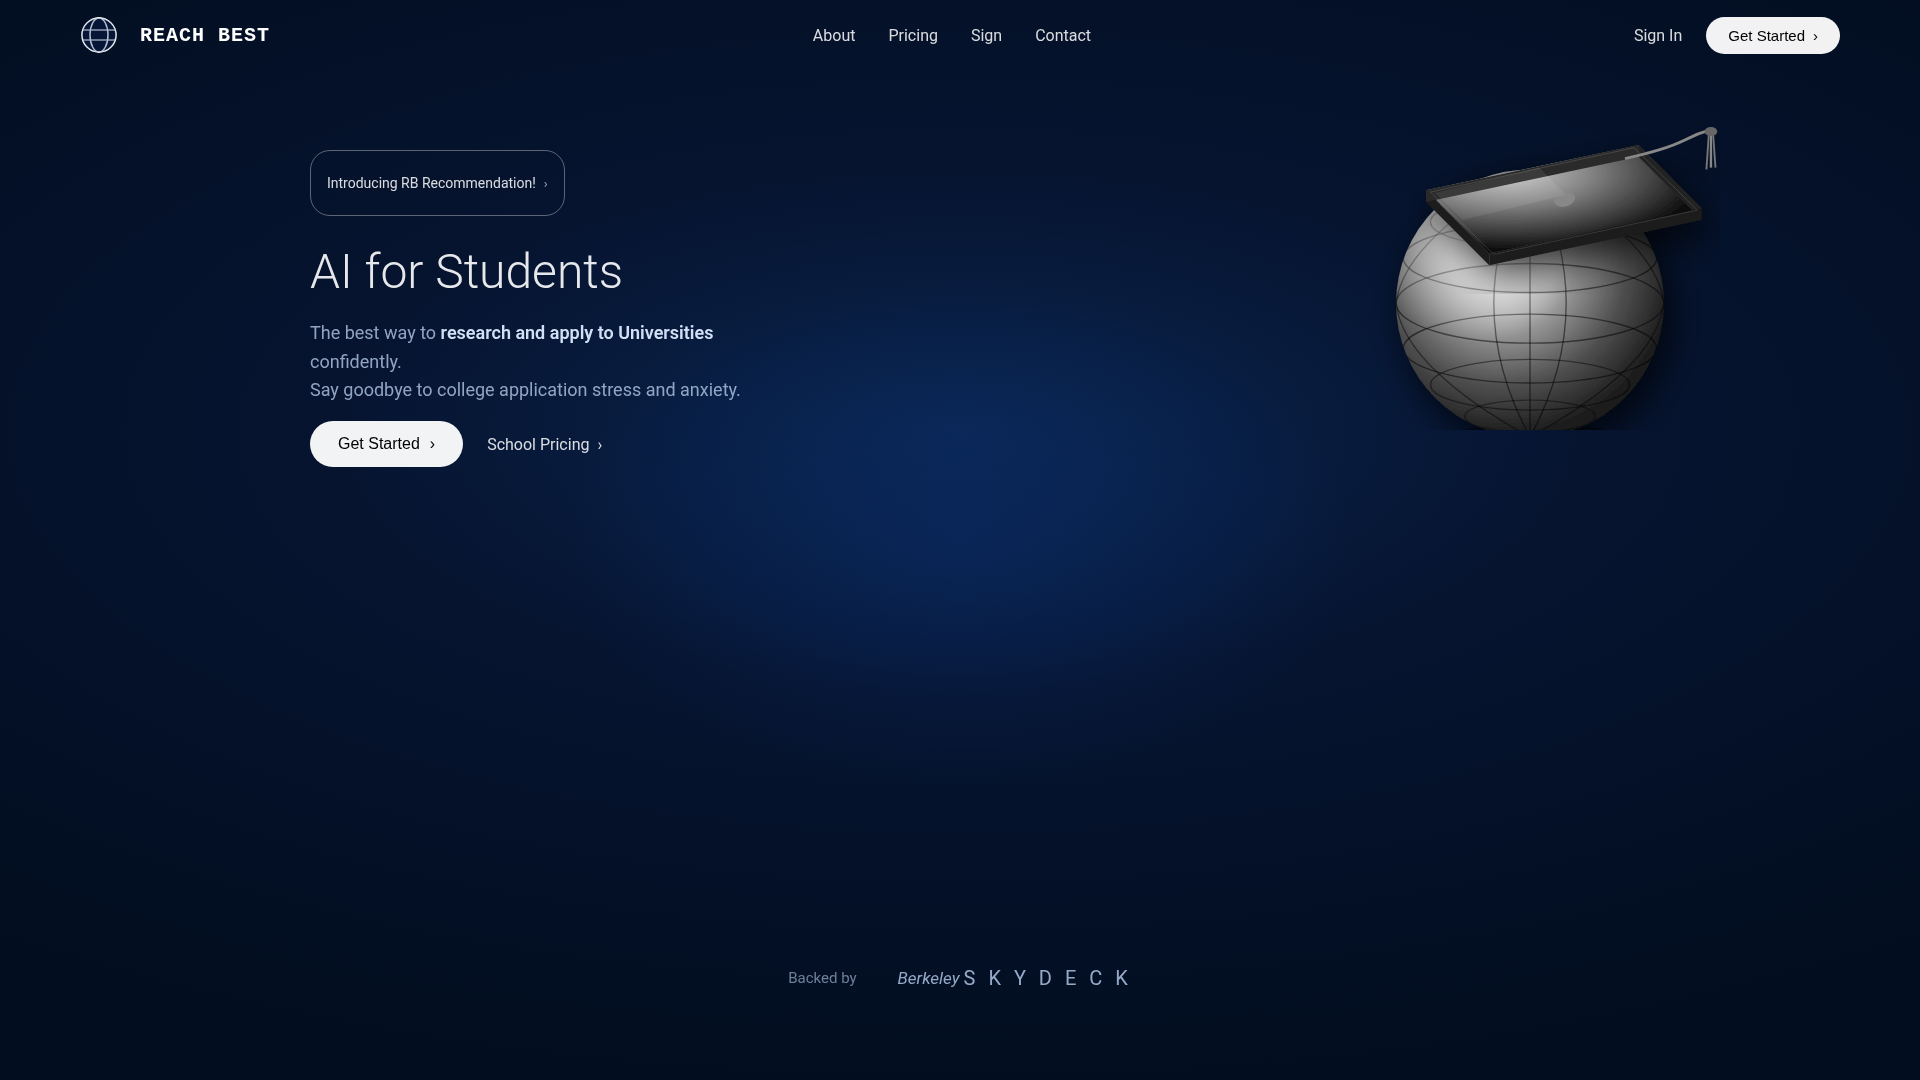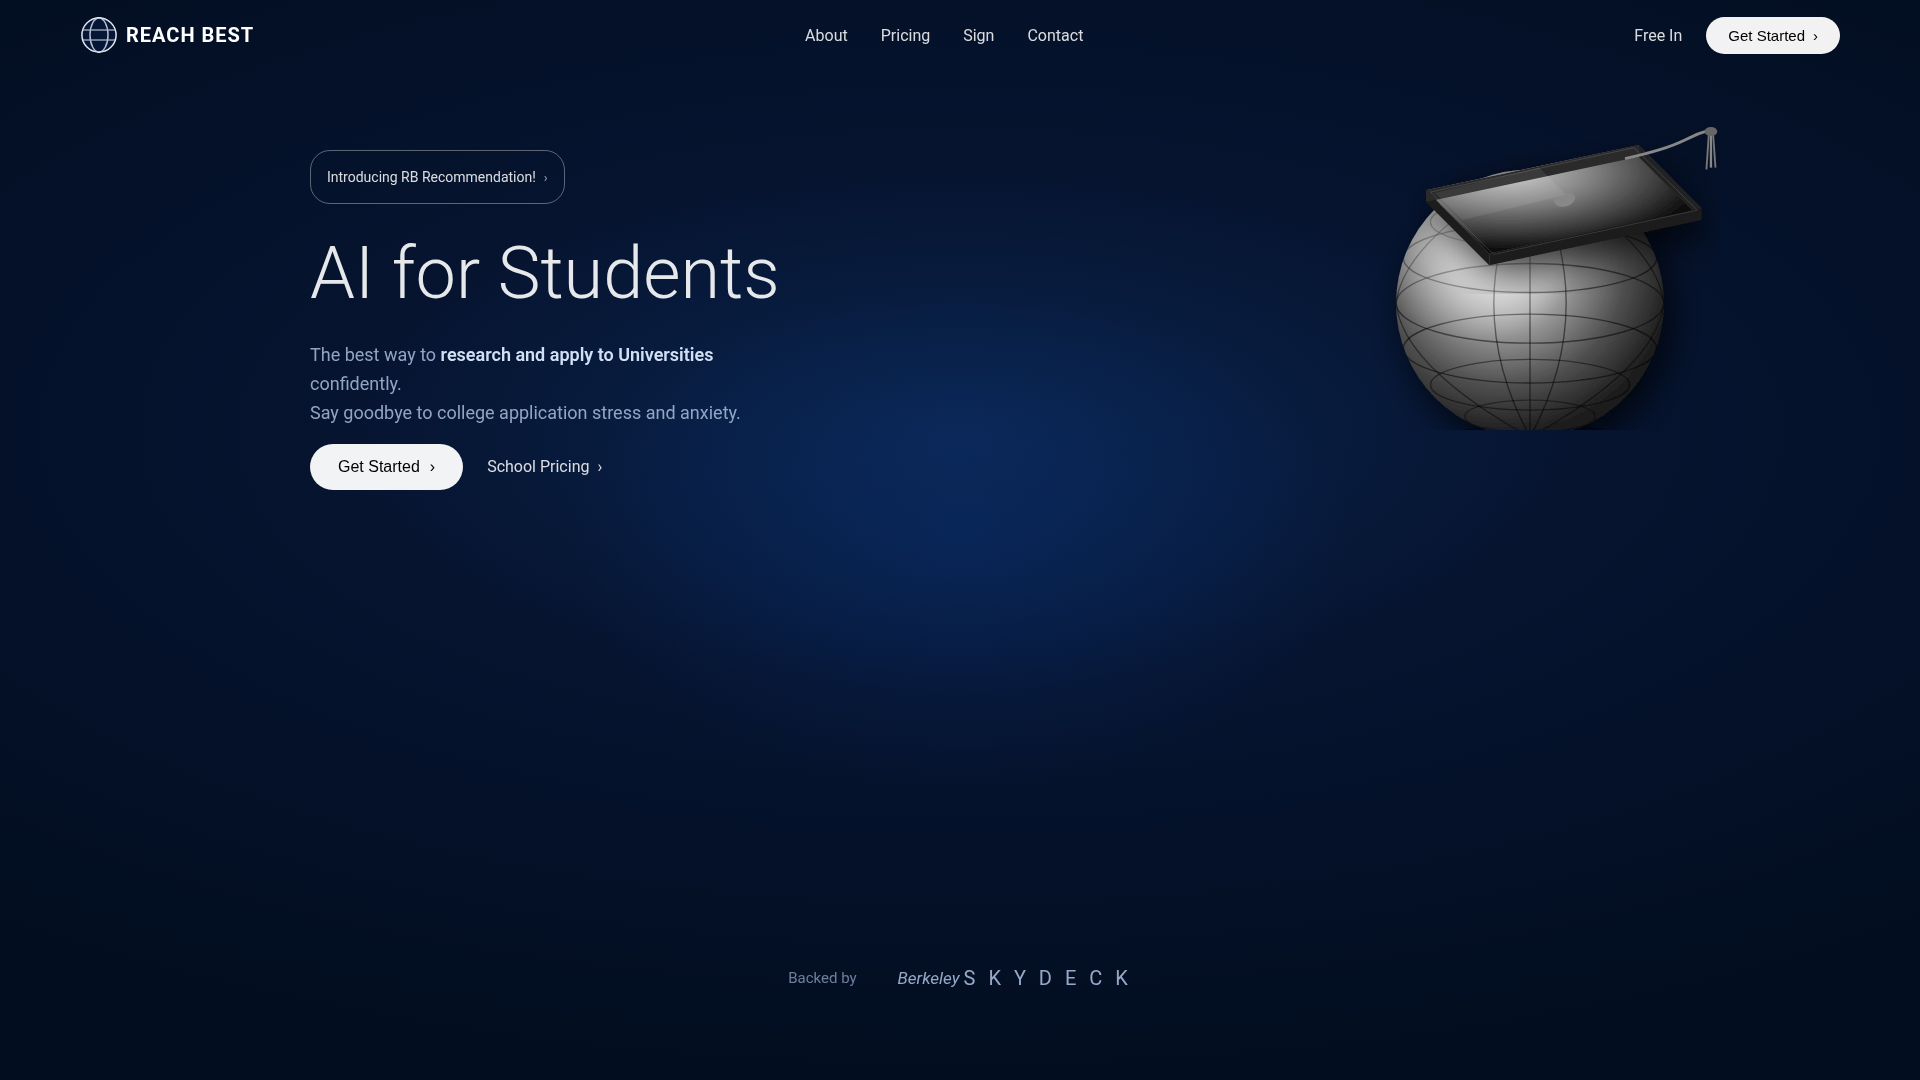--- a/index.html
+++ b/index.html
@@ -45,21 +45,22 @@
       display: flex;
       align-items: center;
       justify-content: space-between;
       padding: 0 80px;
       height: 70px;
     }
 
     .nav-logo {
       display: flex;
       align-items: center;
-      gap: 8px;
+      gap: 22px;
+      font-family: Liberation Mono, monospace;
     }
 
     .logo-globe {
       width: 38px;
       height: 38px;
     }
 
     .logo-text {
       font-size: 20px;
       font-weight: 700;
@@ -112,38 +113,38 @@
       z-index: 5;
       padding: 80px 0 0 310px;
     }
 
     .announcement-badge {
       display: inline-flex;
       align-items: center;
       gap: 8px;
       border: 1px solid rgba(255,255,255,0.35);
       border-radius: 20px;
-      padding: 18px 16px;
+      padding: 24px 16px;
       font-size: 14px;
       color: rgba(255,255,255,0.85);
       cursor: pointer;
       margin-bottom: 30px;
     }
 
     .announcement-badge .chevron {
       font-size: 13px;
       opacity: 0.7;
     }
 
     .hero-title {
-      font-size: 72px;
+      font-size: 48px;
       font-weight: 300;
       line-height: 1.1;
       color: rgba(255,255,255,0.9);
-      margin-bottom: 28px;
+      margin-bottom: 20px;
     }
 
     .hero-subtitle {
       font-size: 18px;
       color: rgba(180,200,230,0.8);
       line-height: 1.6;
       max-width: 480px;
       margin-bottom: 16px;
     }
 
@@ -255,21 +256,21 @@
   </div>
 
   <div class="nav-links">
     <a class="nav-link">About</a>
     <a class="nav-link">Pricing</a>
     <a class="nav-link">Sign</a>
     <a class="nav-link">Contact</a>
   </div>
 
   <div class="nav-actions">
-    <span class="sign-in">Free In</span>
+    <span class="sign-in">Sign In</span>
     <button class="get-started-btn-nav">
       <span>Get Started</span>
       <span>›</span>
     </button>
   </div>
 </nav>
 
 <div class="main-content">
   <div class="announcement-badge">
     <span>Introducing RB Recommendation!</span>

